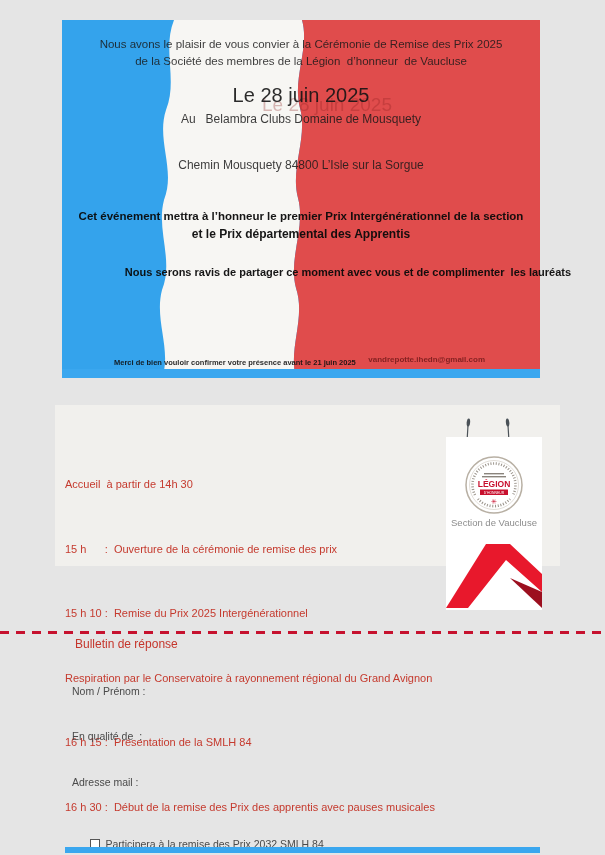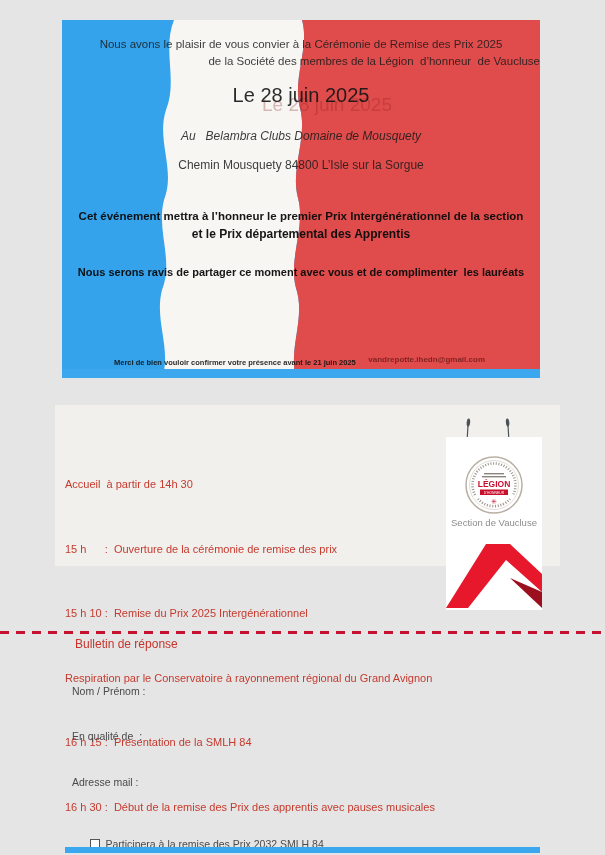--- a/index.html
+++ b/index.html
@@ -5,29 +5,29 @@
   html,body{margin:0;padding:0;background:#ffffff;}
   body{font-family:"Liberation Sans","DejaVu Sans",sans-serif;}
   .page{position:relative;width:605px;height:855px;background:#e5e5e5;overflow:hidden;}
 
   
   .flyer{position:absolute;left:62px;top:20px;width:478px;height:358px;}
   .flyer svg.flag{position:absolute;left:0;top:0;}
   .flag-line{position:absolute;left:0;width:100%;text-align:center;white-space:pre;
              color:rgba(25,25,25,0.85);}
   .l1{top:18px;font-size:11.5px;}
-  .l2{top:35px;font-size:11.5px;text-align:right;}
+  .l2{top:35px;font-size:11.5px;}
   .date{top:64px;font-size:20px;color:rgba(20,20,20,0.9);z-index:3;}
   .date-ghost{top:74px;padding-left:26px;font-size:19px;color:rgba(140,30,30,0.3);
               filter:blur(0.6px);z-index:2;}
-  .venue{top:109px;font-size:12px;font-style:italic;}
+  .venue{top:92px;font-size:12px;}
   .addr{top:138px;font-size:12px;}
   .h1{top:190px;font-size:11.5px;font-weight:bold;color:rgba(10,10,10,0.95);}
   .h2{top:207px;font-size:12px;font-weight:bold;color:rgba(10,10,10,0.95);}
-  .h3{top:246px;font-size:11px;font-weight:bold;color:rgba(10,10,10,0.95);}
+  .h3{top:246px;font-size:11px;font-weight:bold;color:rgba(10,10,10,0.95);padding-left:47px;}
   .rsvp{position:absolute;left:8px;top:338px;font-size:7.5px;font-weight:bold;
         color:rgba(15,15,15,0.9);white-space:pre;padding-left:44px;}
   .email{position:absolute;right:55px;top:335px;font-size:8px;font-weight:bold;
          color:rgba(70,5,5,0.6);white-space:pre;}
 
   
   .panel{position:absolute;left:55px;top:405px;width:505px;height:161px;background:#f1f0ed;}
   .sched{position:absolute;left:10px;top:26px;line-height:21.5px;font-size:11px;
          color:#c53a2e;white-space:pre;}
   .sched div{height:21.5px;}

